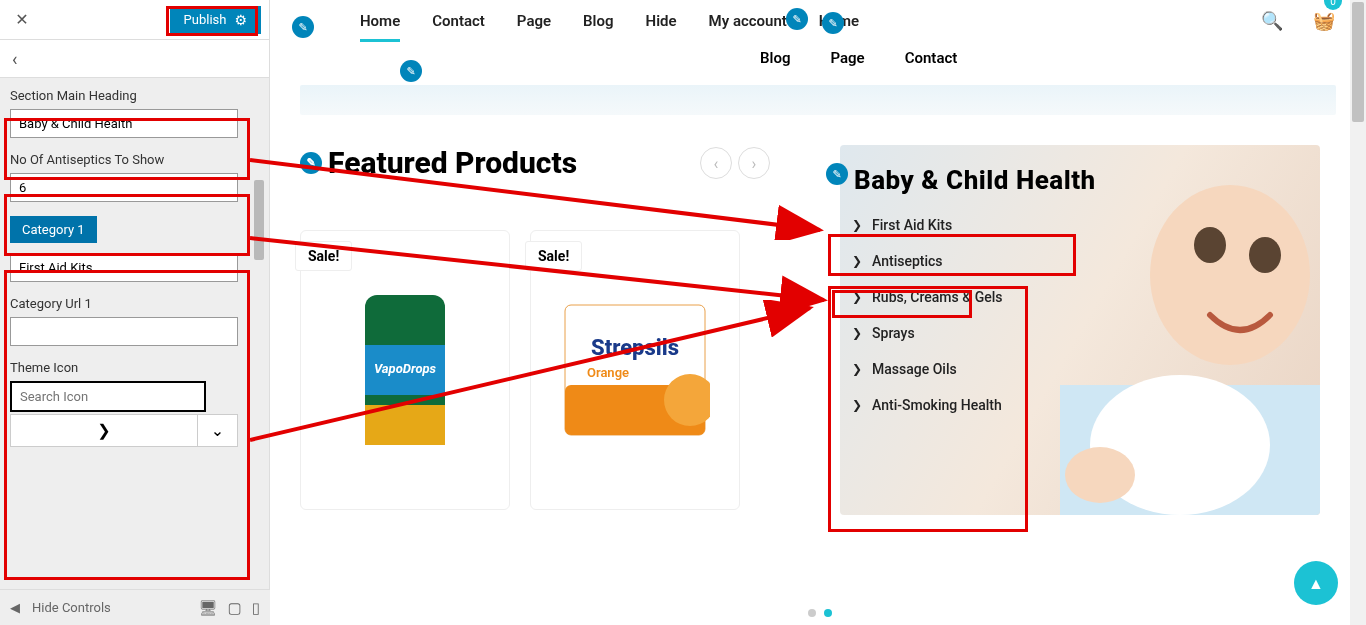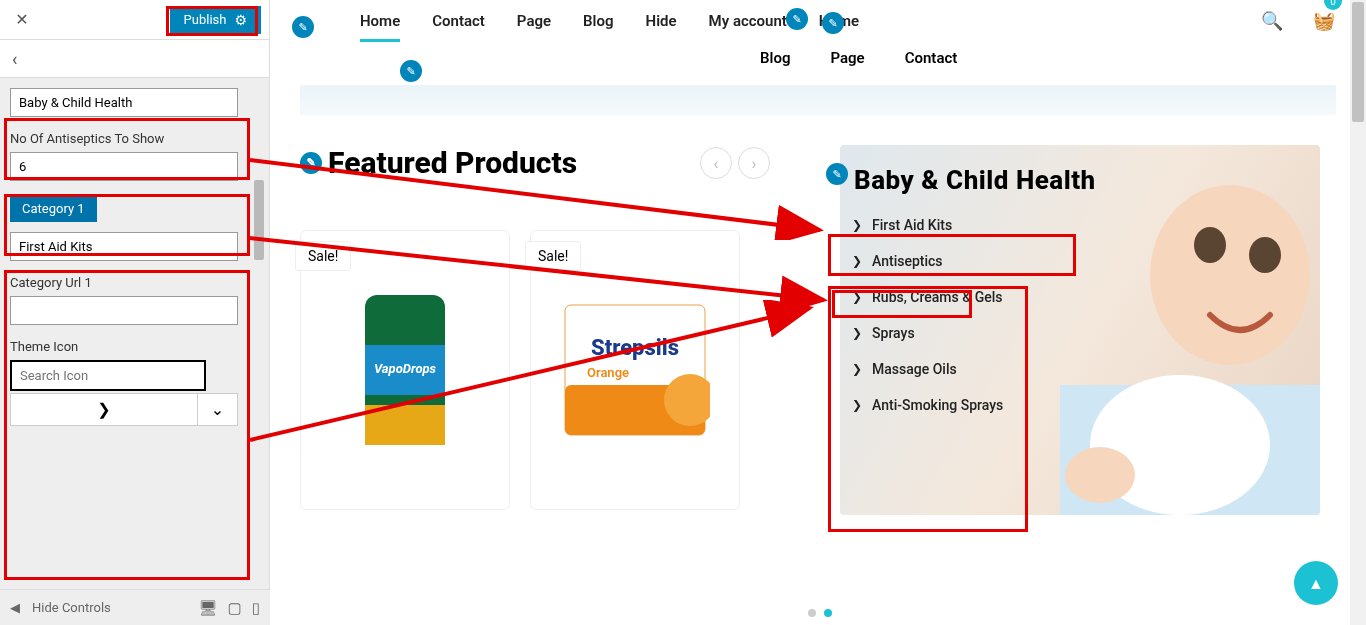--- a/index.html
+++ b/index.html
@@ -52,21 +52,21 @@
 .hero-strip { height: 30px; background: linear-gradient(#eaf4f9, #f5f9fb); margin: 8px 30px 30px; border-radius: 2px; }
 
 .main-row { display: flex; padding: 0 30px; gap: 20px; position: relative; }
 .featured-title { font-size: 30px; font-weight: 800; display: flex; align-items: center; gap: 6px; }
 .featured-col { width: 500px; }
 .carousel-nav { position: absolute; left: 430px; top: 2px; display: flex; gap: 6px; }
 .cnav { width: 32px; height: 32px; border: 1px solid #ddd; border-radius: 16px; display: flex; align-items: center; justify-content: center; color: #bbb; background: #fff; }
 
 .products { display: flex; gap: 20px; margin-top: 50px; }
 .prod { width: 210px; height: 280px; border: 1px solid #eee; border-radius: 6px; position: relative; background: #fff; display: flex; align-items: center; justify-content: center; }
-.sale-tag { position: absolute; top: 10px; left: -6px; background: #fff; border: 1px solid #eee; padding: 6px 12px; font-weight: 400; font-size: 14px; border-radius: 3px; }
+.sale-tag { position: absolute; top: 10px; left: -6px; background: #fff; border: 1px solid #eee; padding: 6px 12px; font-weight: 700; font-size: 14px; border-radius: 3px; }
 .prod-img { width: 120px; height: 170px; border-radius: 6px; }
 
 .health-panel { width: 480px; position: relative; margin-left: 20px; }
 .health-bg { width: 480px; height: 370px; background: linear-gradient(120deg, #dfe8ee 0%, #f4e8dc 50%, #e9d3c2 100%); border-radius: 4px; position: relative; overflow: hidden; }
 .health-title { font-size: 26px; font-weight: 800; position: absolute; top: 20px; left: 14px; letter-spacing: 0.5px; }
 .cat-list { position: absolute; top: 62px; left: 8px; width: 200px; }
 .cat-item { display: flex; align-items: center; gap: 10px; padding: 10px 4px; font-size: 14px; font-weight: 500; color: #222; }
 .cat-item .chev { font-size: 12px; }
 
 .dots { position: absolute; left: 538px; bottom: 8px; display: flex; gap: 8px; }
@@ -94,20 +94,21 @@
       <span>Publish</span>
       <span class="gear">⚙</span>
     </button>
   </div>
   <div class="breadcrumb-row">
     <div class="back-btn">‹</div>
   </div>
 
   <div class="panel-body">
     <div class="field-group">
+      <label class="field-label">Section Main Heading</label>
       <input class="field-input" value="Baby &amp; Child Health" style="">
     </div>
     <div class="field-group">
       <label class="field-label">No Of Antiseptics To Show</label>
       <input class="field-input" value="6" style="">
     </div>
     <div class="cat-badge">Category 1</div>
     <div class="field-group">
       <input class="field-input" value="First Aid Kits" style="">
     </div>
@@ -219,21 +220,21 @@
           <div class="cat-item">
               <span class="chev">❯</span>
               <span>Sprays</span>
             </div>
           <div class="cat-item">
               <span class="chev">❯</span>
               <span>Massage Oils</span>
             </div>
           <div class="cat-item">
               <span class="chev">❯</span>
-              <span>Anti-Smoking Sprays</span>
+              <span>Anti-Smoking Health</span>
             </div>
         </div>
         <svg class="baby-shape" viewBox="0 0 260 370">
           <rect x="0" y="240" width="260" height="130" fill="#cfe7f4"></rect>
           <ellipse cx="170" cy="130" rx="80" ry="90" fill="#f6d7be"></ellipse>
           <ellipse cx="150" cy="100" rx="16" ry="18" fill="#5a4432"></ellipse>
           <ellipse cx="205" cy="110" rx="16" ry="18" fill="#5a4432"></ellipse>
           <path d="M150 170 Q180 200 210 170" stroke="#b8593e" stroke-width="6" fill="none" stroke-linecap="round"></path>
           <ellipse cx="120" cy="300" rx="90" ry="70" fill="#ffffff"></ellipse>
           <ellipse cx="40" cy="330" rx="35" ry="28" fill="#f6d7be"></ellipse>

